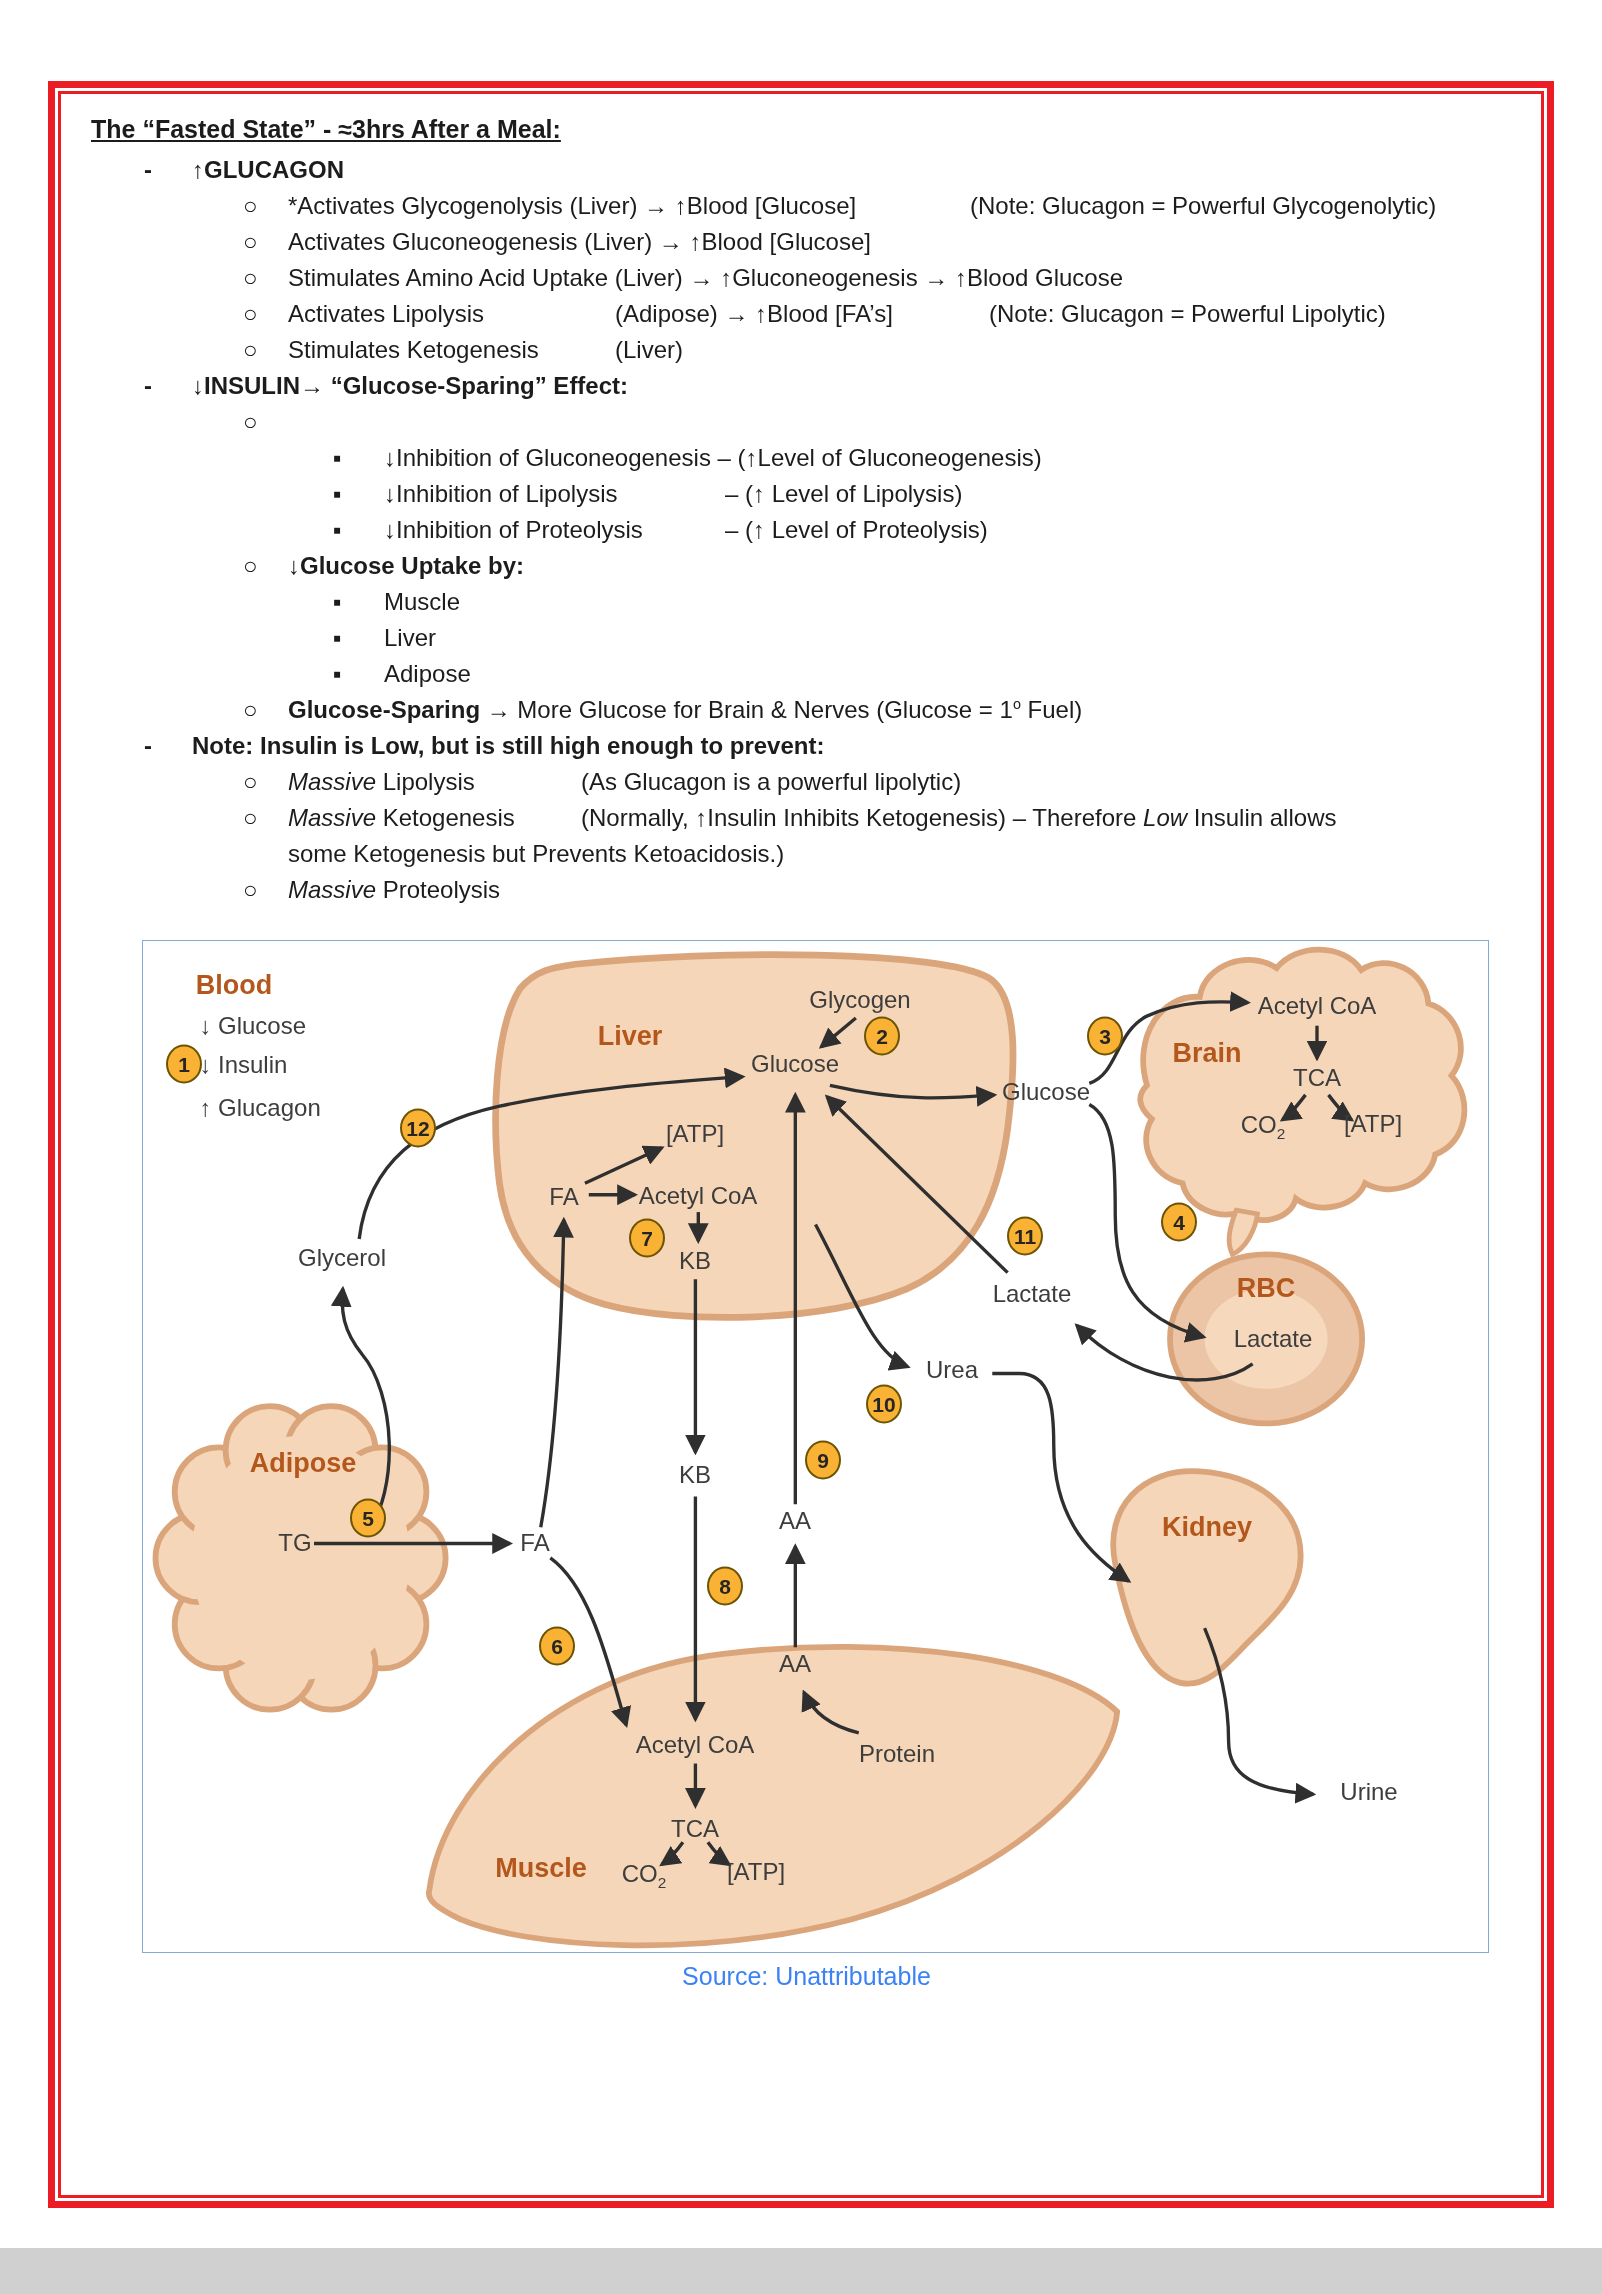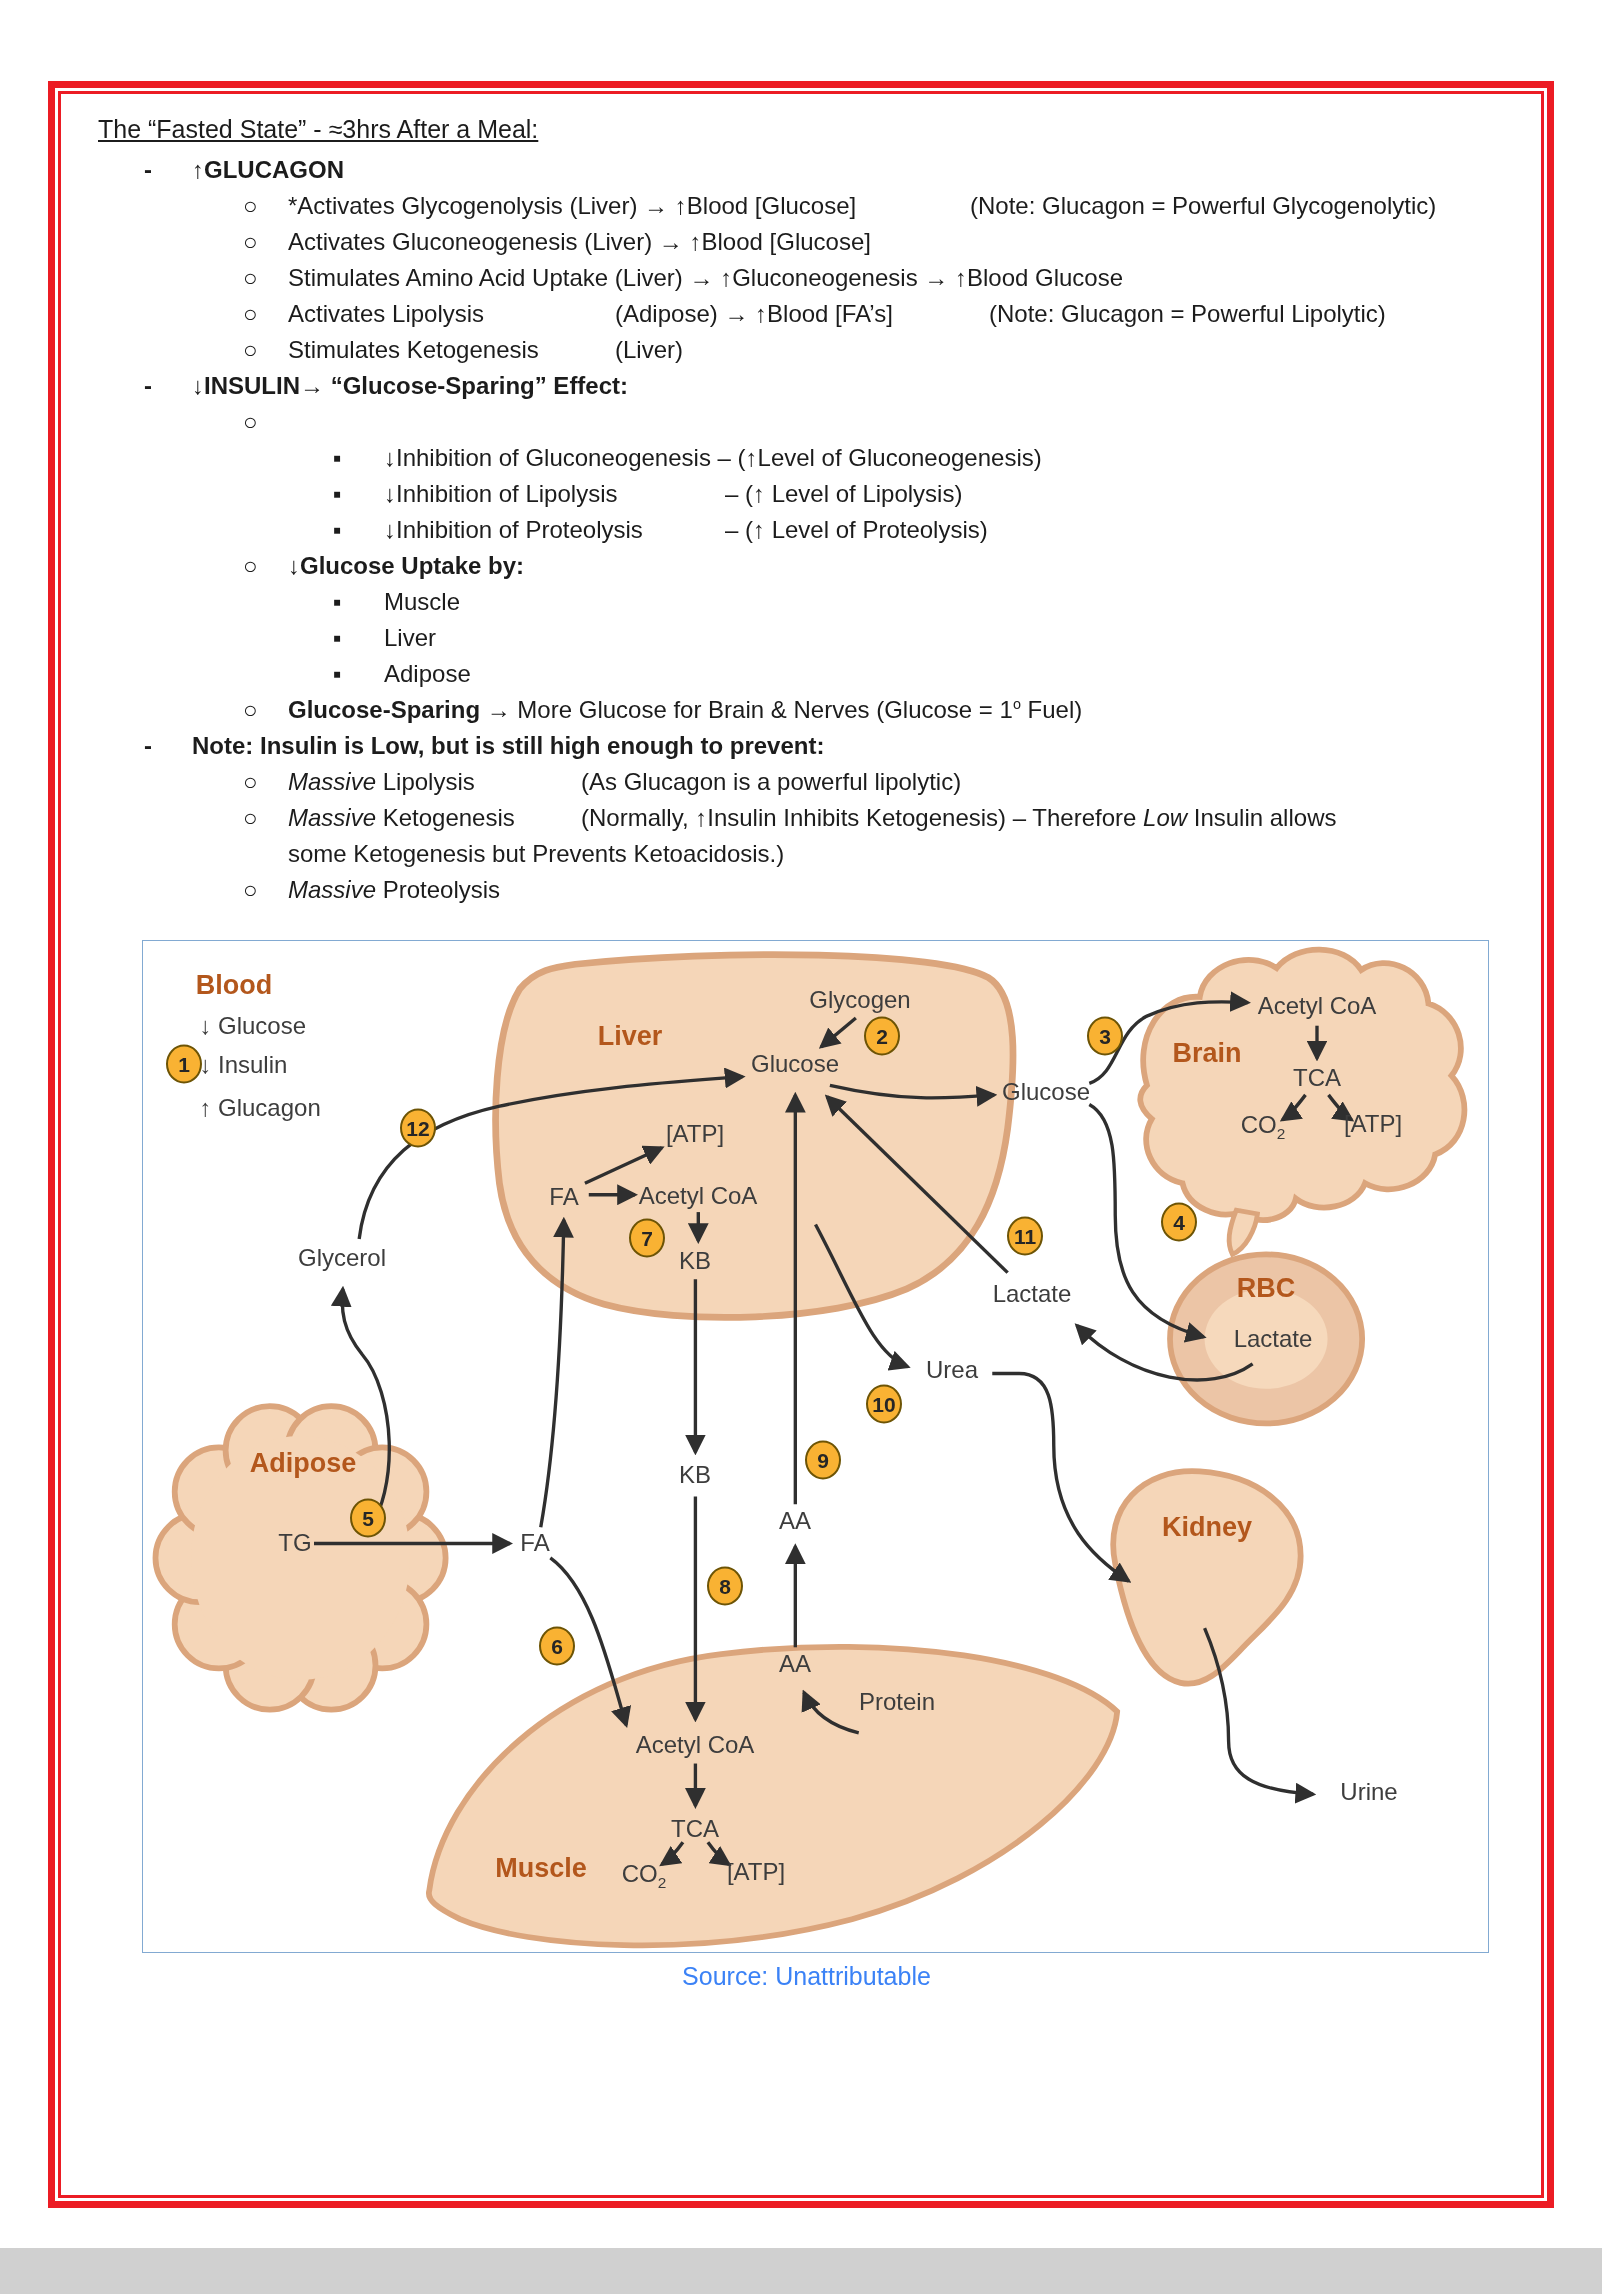--- a/index.html
+++ b/index.html
@@ -5,21 +5,21 @@
   html,body{margin:0;padding:0;background:#ffffff;}
   .page{position:relative;width:1602px;height:2294px;background:#ffffff;overflow:hidden;
         font-family:"Liberation Sans","DejaVu Sans",sans-serif;color:#1c1c1c;}
   .frame{position:absolute;left:48px;top:81px;width:1506px;height:2127px;
          border:7.7px solid #ec1c24;box-sizing:border-box;}
   .frame-inner{position:absolute;inset:2.9px;border:3.8px solid #ec1c24;}
   .content{position:absolute;left:91px;top:108px;width:1393px;}
   .trow{position:relative;height:36px;}
   .trow .t{position:absolute;line-height:36px;font-size:24px;white-space:nowrap;}
   .title-row{height:44px;}
-  .title-row .t{font-size:25px;font-weight:normal;text-decoration:underline;line-height:42px;margin-left:7px;}
+  .title-row .t{font-size:25px;font-weight:bold;text-decoration:underline;line-height:42px;}
   .b{font-weight:bold;}
   .it{font-style:italic;}
   .bullet-dash{font-weight:bold;}
   .bullet-circle{font-size:14.4px;}
   .bullet-square{font-size:15.4px;}
   .sup{vertical-align:super;font-size:14.4px;line-height:0;}
   
   .diagram{position:absolute;left:134px;top:940px;width:1345px;height:1011px;
            border:1.9px solid #82aad2;box-sizing:content-box;background:#ffffff;margin-left:8px;}
   .diagram svg{position:absolute;left:0;top:0;}
@@ -243,21 +243,21 @@
     <span class="dlbl" style="left:889px;top:353px">Lactate</span>
     <span class="dlbl" style="left:809px;top:429px">Urea</span>
     <span class="dlbl" style="left:199px;top:317px">Glycerol</span>
     <span class="dlbl" style="left:552px;top:193px">[ATP]</span>
     <span class="dlbl" style="left:421px;top:256px">FA</span>
     <span class="dlbl" style="left:555px;top:255px">Acetyl CoA</span>
     <span class="dlbl" style="left:552px;top:320px">KB</span>
     <span class="dlbl" style="left:552px;top:534px">KB</span>
     <span class="dlbl" style="left:652px;top:580px">AA</span>
     <span class="dlbl" style="left:652px;top:723px">AA</span>
-    <span class="dlbl" style="left:754px;top:761px">Protein</span>
+    <span class="dlbl" style="left:754px;top:813px">Protein</span>
     <span class="dlbl" style="left:552px;top:804px">Acetyl CoA</span>
     <span class="dlbl" style="left:552px;top:888px">TCA</span>
     <span class="dlbl" style="left:501px;top:933px"><span>CO</span><span class="sub2">2</span></span>
     <span class="dlbl" style="left:613px;top:931px">[ATP]</span>
     <span class="dlbl" style="left:152px;top:602px">TG</span>
     <span class="dlbl" style="left:392px;top:602px">FA</span>
     <span class="dlbl" style="left:1226px;top:851px">Urine</span>
 
     <span class="badge" style="left:41px;top:123px">1</span>
     <span class="badge" style="left:739px;top:95px">2</span>

